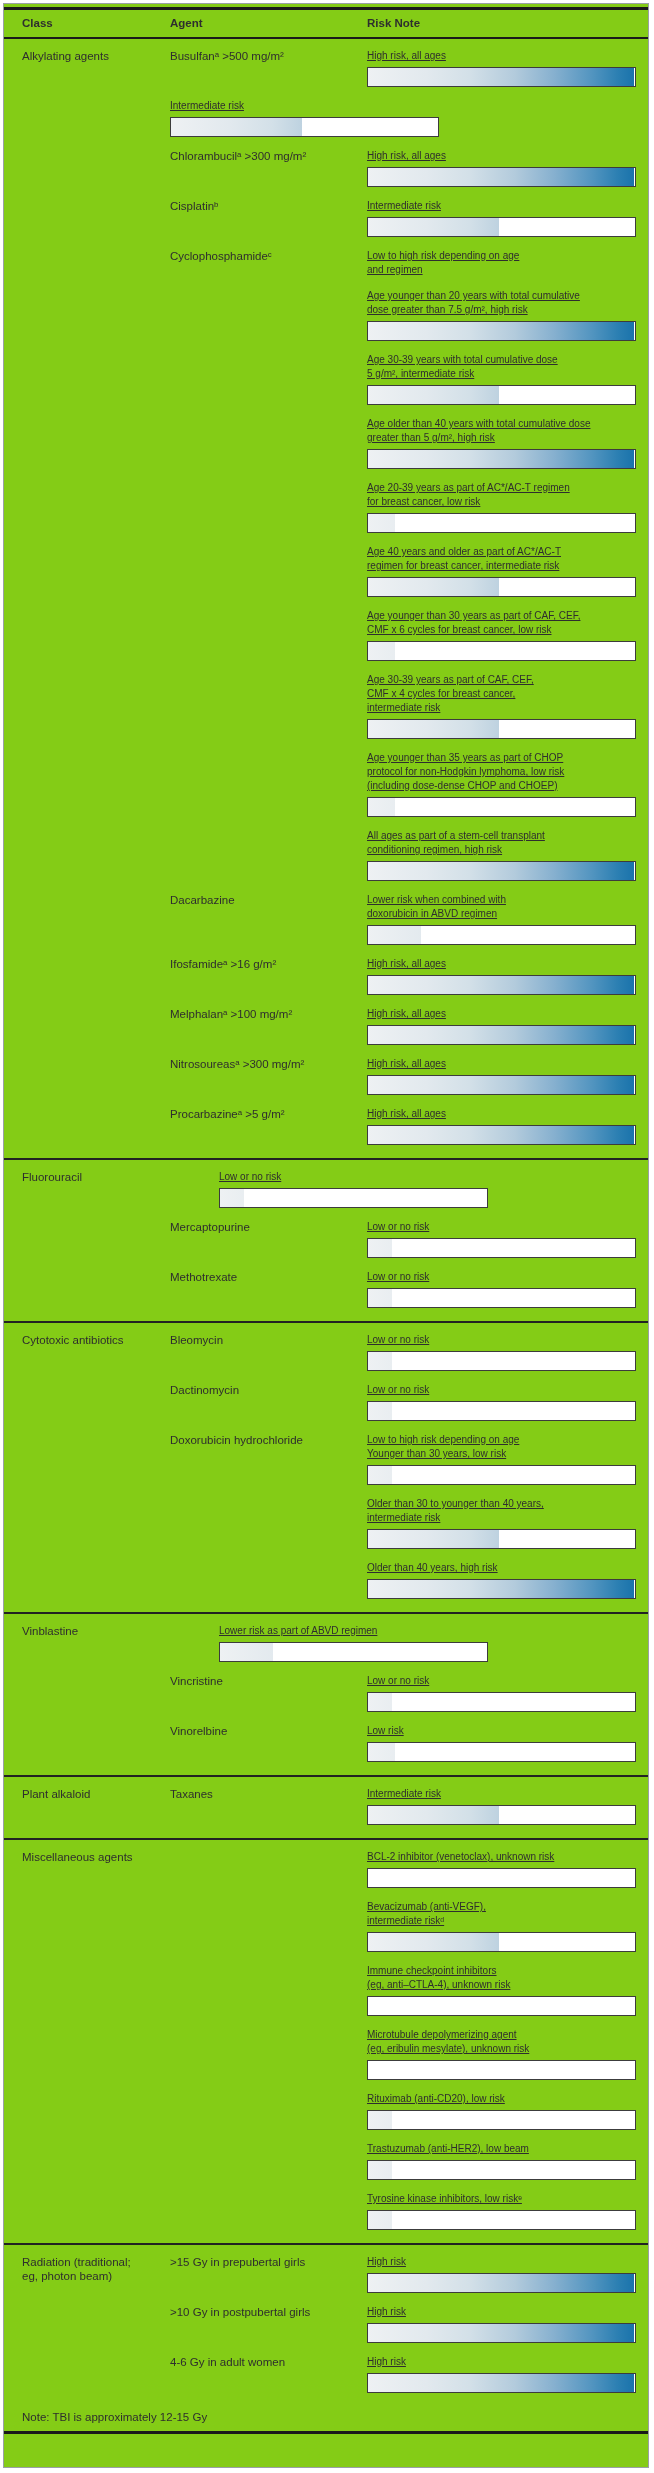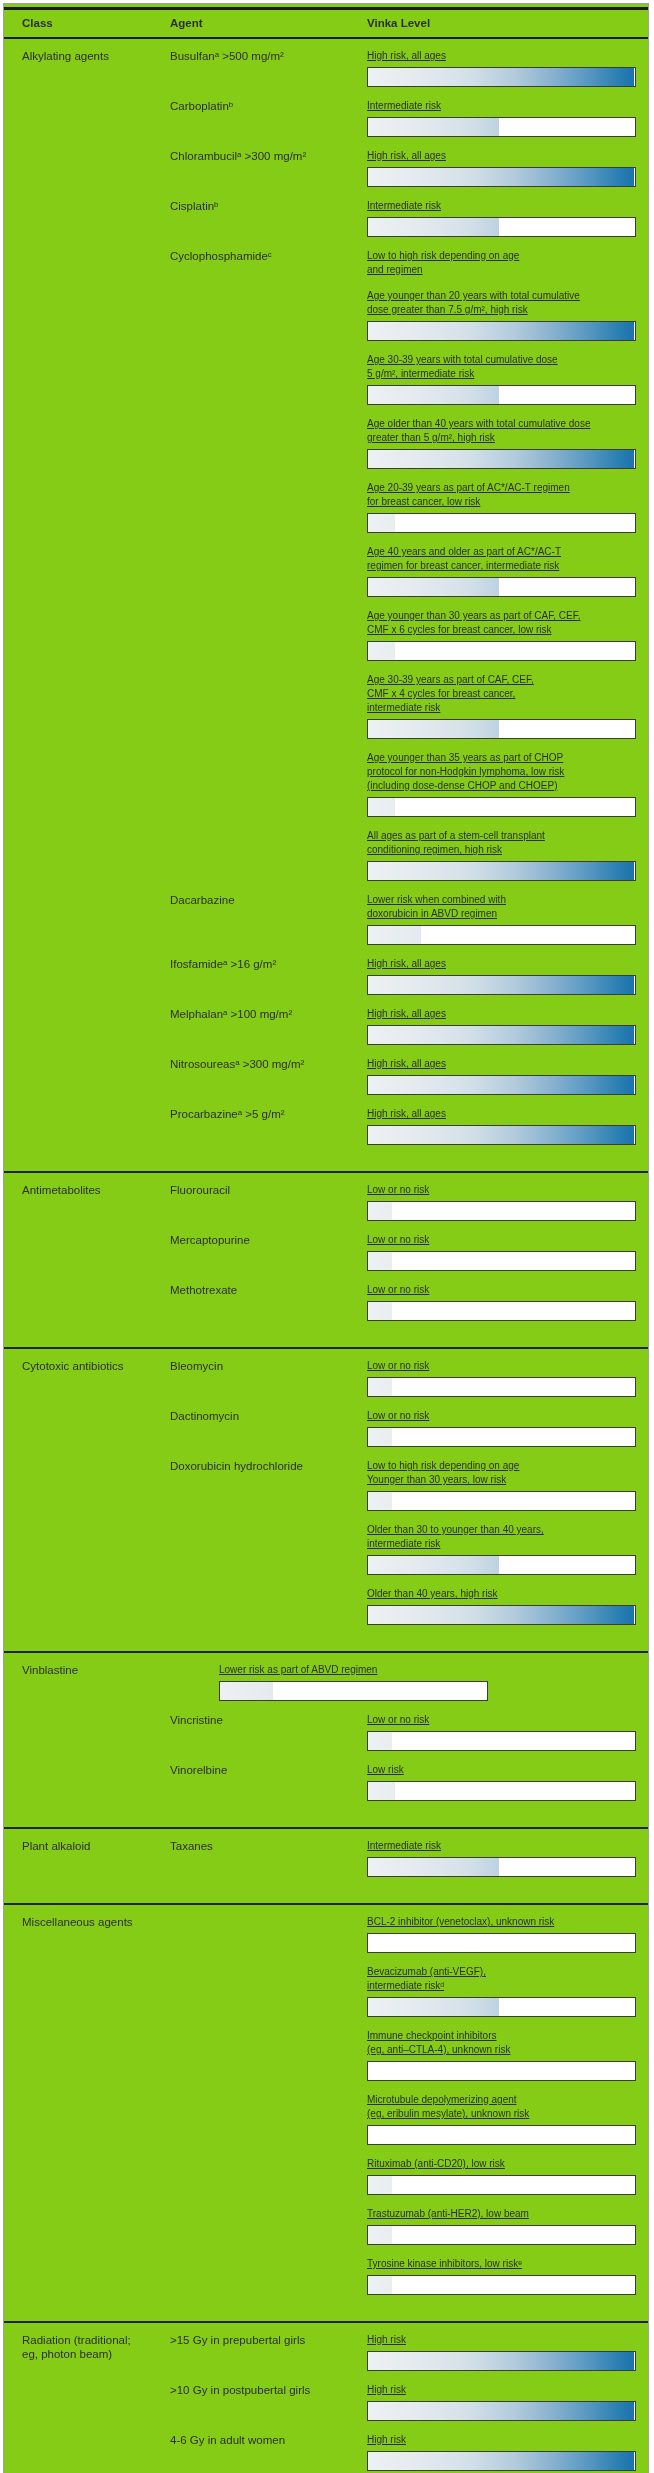--- a/index.html
+++ b/index.html
@@ -17,21 +17,21 @@
   .top-rule{height:3px;background:#1a1a1a;margin:1px 0 0 0;}
   .header-row{
     display:flex;
     padding:6px 0 7px 18px;
     border-bottom:2.5px solid #1a1a1a;
   }
   .header-row .hcell{font-weight:bold;font-size:11.5px;line-height:14px;}
   .hc-class{width:148px;}
   .hc-agent{width:197px;}
   .hc-risk{width:269px;}
-  .section{padding:10px 0 14px 18px;}
+  .section{padding:10px 0 1px 18px;}
   .section + .section{border-top:2.5px solid #222222;}
   .trow{display:flex;}
   .cell-class{width:148px;flex:0 0 148px;}
   .cell-agent{width:197px;flex:0 0 197px;}
   .cell-risk{width:269px;flex:0 0 269px;}
   .class-label,.agent-label{
     font-size:11.5px;line-height:14px;white-space:pre-line;
   }
   .entry{margin-bottom:12px;}
   .risk-label{
@@ -57,21 +57,21 @@
   .bottom-rule{height:3px;background:#1a1a1a;margin-top:7px;}
 </style>
 </head>
 <body>
 
 <div class="figure">
   <div class="top-rule"></div>
   <div class="header-row">
     <div class="hcell hc-class">Class</div>
     <div class="hcell hc-agent">Agent</div>
-    <div class="hcell hc-risk">Vinka Level</div>
+    <div class="hcell hc-risk">Risk Note</div>
   </div>
   <div id="table-body">
       <div class="section">
         <div class="trow">
           <div class="cell-class">
             <div class="class-label">Alkylating agents</div>
           </div>
           <div class="cell-agent">
             <div class="agent-label">Busulfanᵃ &gt;500 mg/m²</div>
           </div>
@@ -79,23 +79,20 @@
             <div class="entry">
               <div class="risk-label">High risk, all ages</div>
               <div class="risk-bar">
                 <div class="risk-bar-fill" style="width: 100%;"></div>
               </div>
             </div>
           </div>
         </div>
         <div class="trow">
           <div class="cell-class"></div>
-          <div class="cell-agent">
-            <div class="agent-label">Carboplatinᵇ</div>
-          </div>
           <div class="cell-risk">
             <div class="entry">
               <div class="risk-label">Intermediate risk</div>
               <div class="risk-bar">
                 <div class="risk-bar-fill" style="width: 49%;"></div>
               </div>
             </div>
           </div>
         </div>
         <div class="trow">
@@ -270,23 +267,20 @@
               <div class="risk-label">High risk, all ages</div>
               <div class="risk-bar">
                 <div class="risk-bar-fill" style="width: 100%;"></div>
               </div>
             </div>
           </div>
         </div>
       </div>
       <div class="section">
         <div class="trow">
-          <div class="cell-class">
-            <div class="class-label">Antimetabolites</div>
-          </div>
           <div class="cell-agent">
             <div class="agent-label">Fluorouracil</div>
           </div>
           <div class="cell-risk">
             <div class="entry">
               <div class="risk-label">Low or no risk</div>
               <div class="risk-bar">
                 <div class="risk-bar-fill" style="width: 9%;"></div>
               </div>
             </div>

